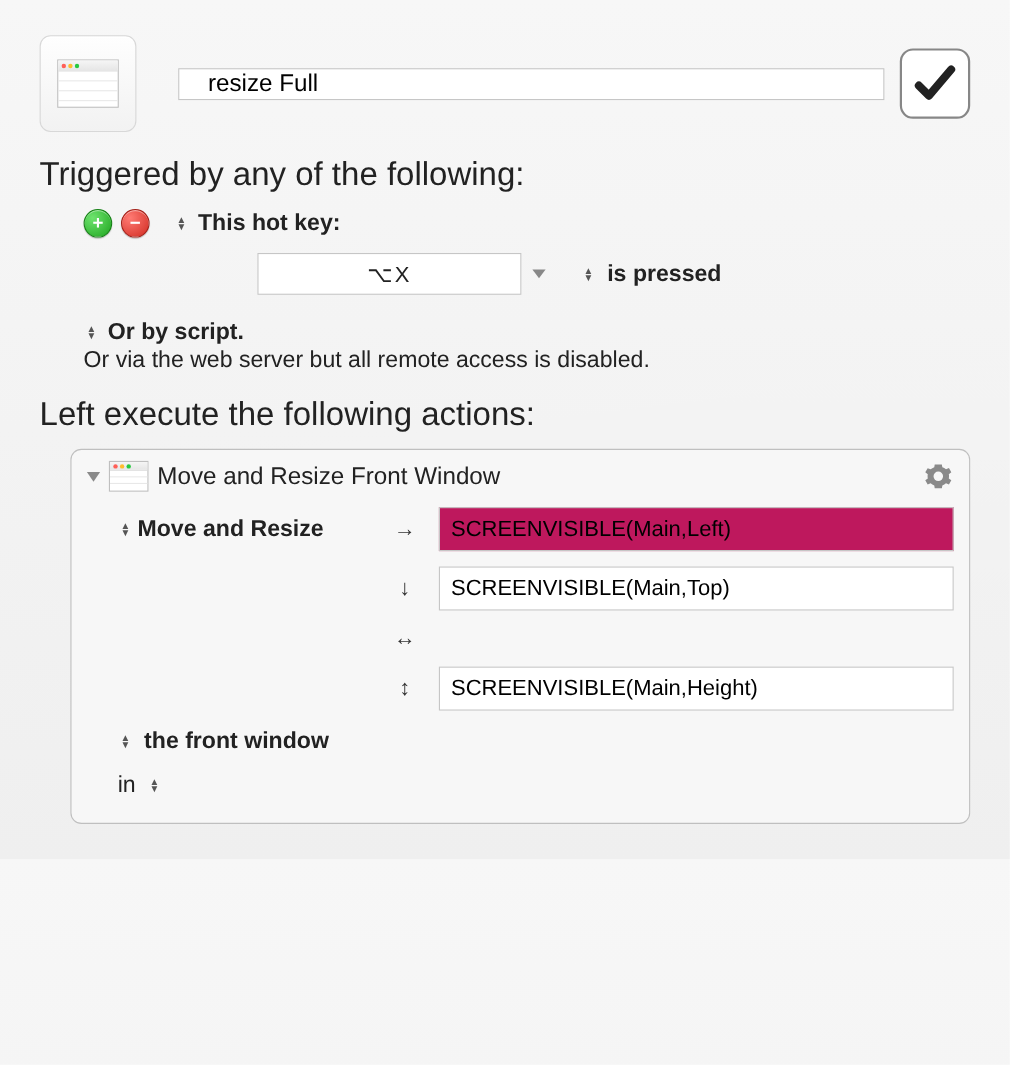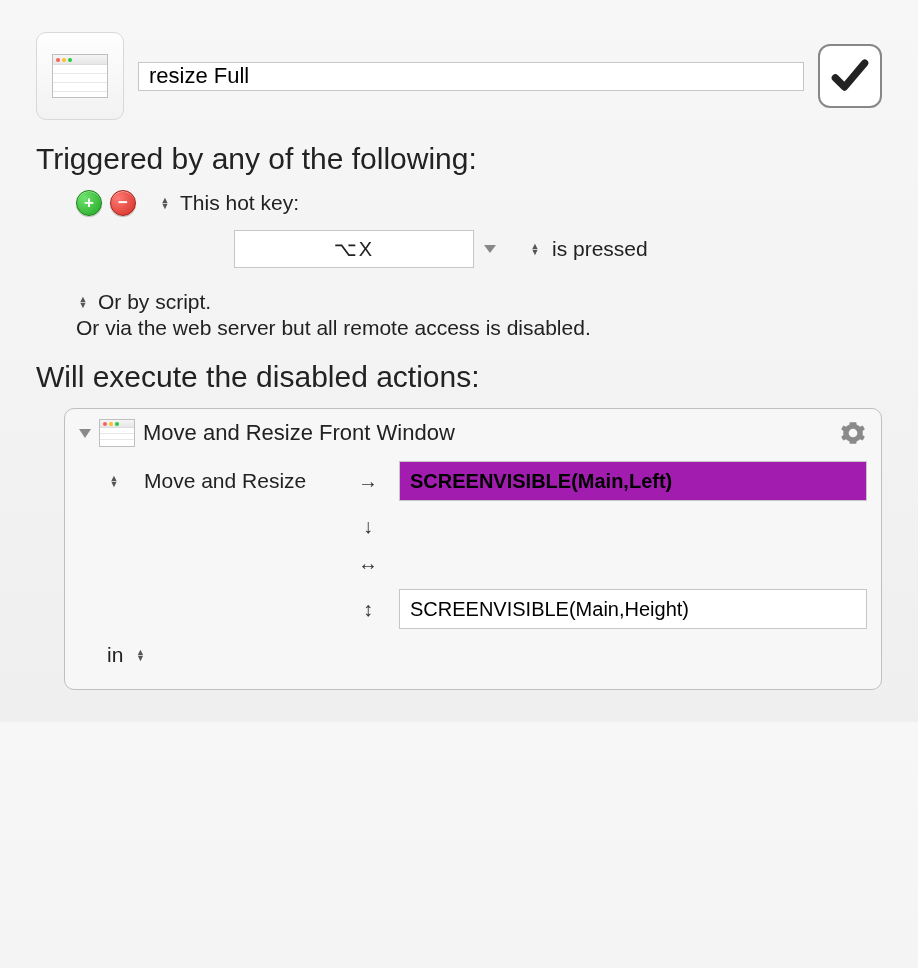--- a/index.html
+++ b/index.html
@@ -40,22 +40,23 @@
   }
   .mini-window .tb span { width:4px; height:4px; border-radius:50%; display:inline-block;}
   .mini-window .tb .r{background:#ff5f57;} .mini-window .tb .y{background:#ffbd2e;} .mini-window .tb .g{background:#28c940;}
   .mini-window .line{ height:1px; background:#e8e8e8; margin-top:8px;}
   .macro-name {
     flex: 1;
     height: 29px;
     border: 1px solid #c6c6c6;
     background: #fff;
     font-size: 22px;
-    padding: 0 10px;
+    padding: 0 26px;
     outline: none;
+    margin-left: 24px;
   }
   .enabled-check {
     width: 64px; height: 64px;
     border: 2px solid #878787;
     border-radius: 12px;
     background: #fff;
     display:flex; align-items:center; justify-content:center;
     cursor:pointer;
   }
   .enabled-check svg { width: 44px; height: 44px; }
@@ -74,21 +75,21 @@
   .circle-btn.add { background: radial-gradient(circle at 30% 30%, #6ee36e, #1fa51f); border:1px solid #168016;}
   .circle-btn.remove { background: radial-gradient(circle at 30% 30%, #ff7a73, #d12c22); border:1px solid #a31f17;}
   .stepper-icon {
     width: 14px;
     display:inline-flex; flex-direction:column; align-items:center;
     font-size:9px; line-height:6px; color:#555; cursor:pointer;
     user-select:none;
   }
   .stepper-icon::before{content:"▲"; font-size:9px;}
   .stepper-icon::after{content:"▼"; font-size:9px;}
-  .bold { font-weight:400; }
+  .bold { font-weight:700; }
   .hotkey-row {
     display:flex; align-items:center; gap:10px;
     margin-left: 198px; margin-top: 14px; margin-bottom: 22px;
   }
   .hotkey-field {
     width: 240px; height:38px;
     border:1px solid #c6c6c6; background:#fff;
     text-align:center; font-size:20px; letter-spacing:2px;
     display:flex; align-items:center; justify-content:center;
   }
@@ -123,27 +124,27 @@
   }
   .gear svg{width:26px;height:26px;fill:#8a8a8a;}
   .param-grid { margin-left: 28px; }
   .param-row {
     display:grid;
     grid-template-columns: 230px 42px 1fr;
     align-items:center;
     gap: 10px;
     margin-bottom: 14px;
   }
-  .param-row .lbl { display:flex; align-items:center; gap:23px; justify-content:flex-start; }
+  .param-row .lbl { display:flex; align-items:center; gap:4px; justify-content:flex-start; }
   .param-row .arrow-cell { text-align:center; font-size:20px; color:#333; }
   .param-row input[type=text] {
     height:40px; border:1px solid #c6c6c6; background:#fff;
     font-size:20px; padding:0 10px; width:100%;
   }
-  .param-row input.sel { background:#a21caf;font-weight:bold; }
+  .param-row input.sel { background:#be185d; }
   .footer-row { display:flex; align-items:center; gap:10px; margin-left:28px; margin-top:16px; }
 </style>
 </head>
 <body>
 
 <div class="header-row">
   <div class="macro-icon-wrap">
     <div class="mini-window">
       <div class="tb">
           <span class="r"></span>
@@ -181,21 +182,21 @@
   <span class="bold">is pressed</span>
 </div>
 
 <div class="sub-row">
   <span class="stepper-icon"></span>
   <span class="bold">Or by script.</span>
 </div>
 
 <div class="plain-row">Or via the web server but all remote access is disabled.</div>
 
-<div class="section-label">Will execute the disabled actions:</div>
+<div class="section-label">Left execute the following actions:</div>
 
 <div class="action-box">
   <div class="action-header">
     <div class="disclosure"></div>
     <div class="mini-window sm">
       <div class="tb">
           <span class="r"></span>
           <span class="y"></span>
           <span class="g"></span>
         </div>
@@ -215,29 +216,34 @@
       <div class="lbl">
         <span class="stepper-icon"></span>
         <span class="bold">Move and Resize</span>
       </div>
       <div class="arrow-cell">→</div>
       <input type="text" class="sel" value="SCREENVISIBLE(Main,Left)" style="">
     </div>
     <div class="param-row">
       <div class="lbl"></div>
       <div class="arrow-cell">↓</div>
+      <input type="text" value="SCREENVISIBLE(Main,Top)" style="">
     </div>
     <div class="param-row">
       <div class="lbl"></div>
       <div class="arrow-cell">↔</div>
     </div>
     <div class="param-row">
       <div class="lbl"></div>
       <div class="arrow-cell">↕</div>
       <input type="text" value="SCREENVISIBLE(Main,Height)" style="">
     </div>
   </div>
 
-  <div class="footer-row" style="margin-top:4px;">
+  <div class="footer-row">
+    <span class="stepper-icon"></span>
+    <span class="bold">the front window</span>
+  </div>
+  <div class="footer-row" style="margin-top:16px;">
     <span>in</span>
     <span class="stepper-icon"></span>
   </div>
 </div>
 
 </body></html>

